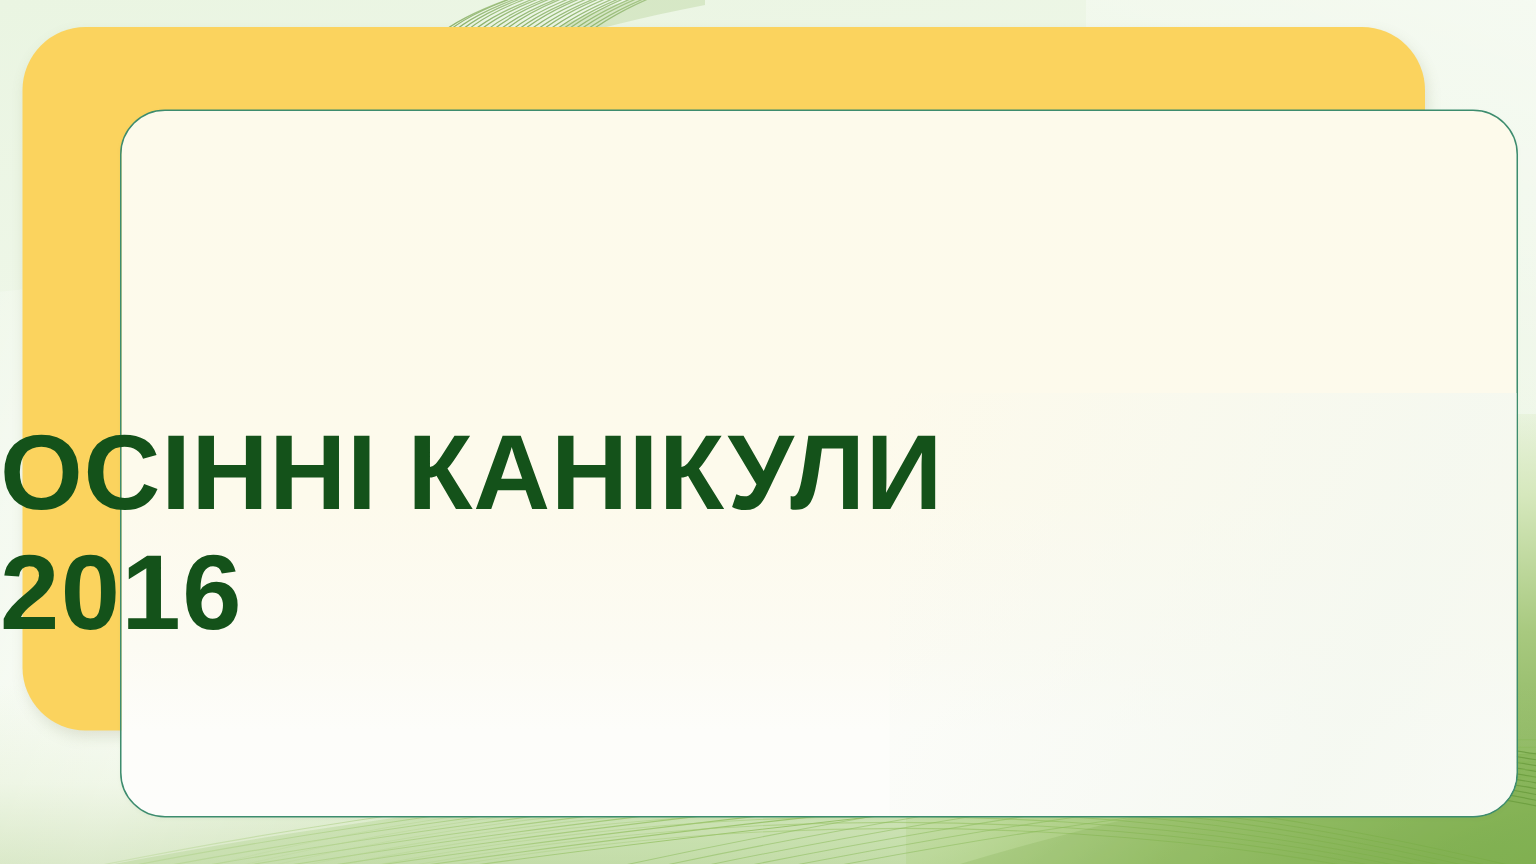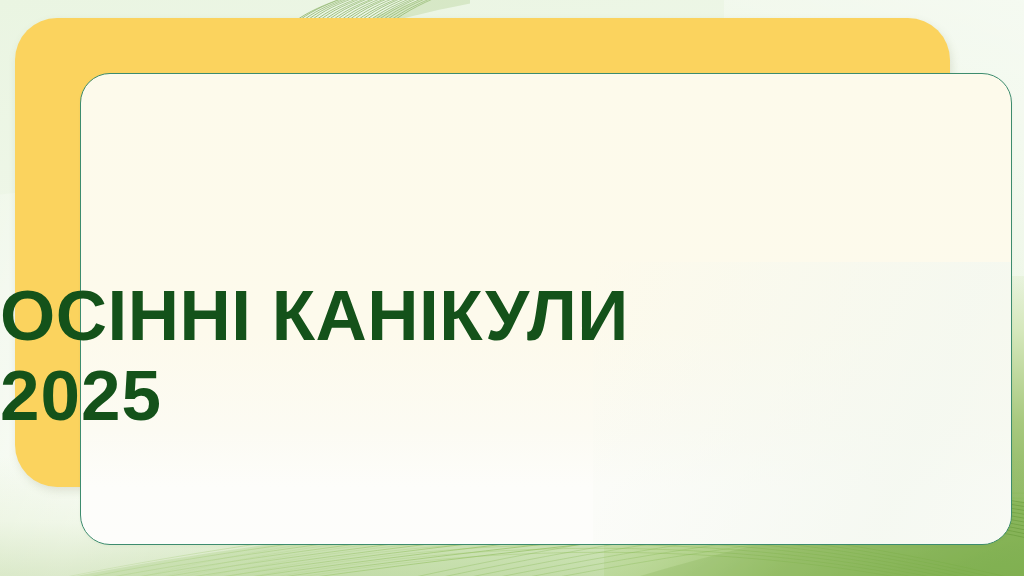--- a/index.html
+++ b/index.html
@@ -248,16 +248,16 @@
   </svg>
 
   <div class="yellow-plate"></div>
 
   <div class="cream-card">
     <div class="card-sheen"></div>
   </div>
 
   <div class="title-block">
     <span class="title-line">ОСІННІ КАНІКУЛИ</span>
-    <span class="title-line year">2025</span>
+    <span class="title-line year">2016</span>
   </div>
 
 </div>
 
 </body></html>

